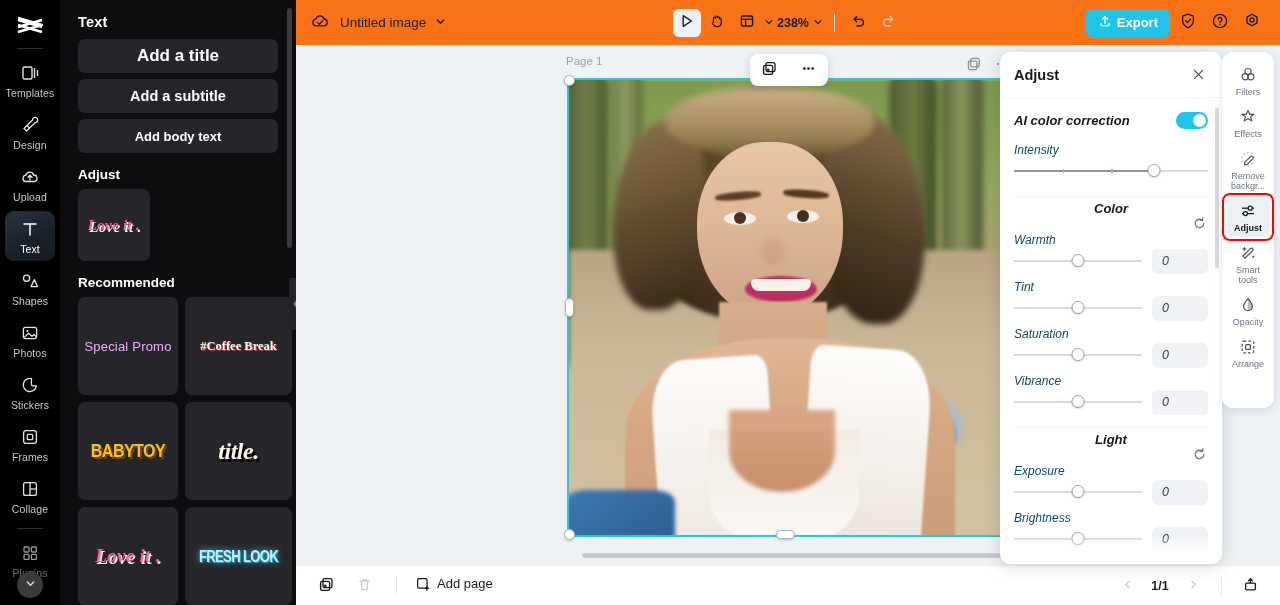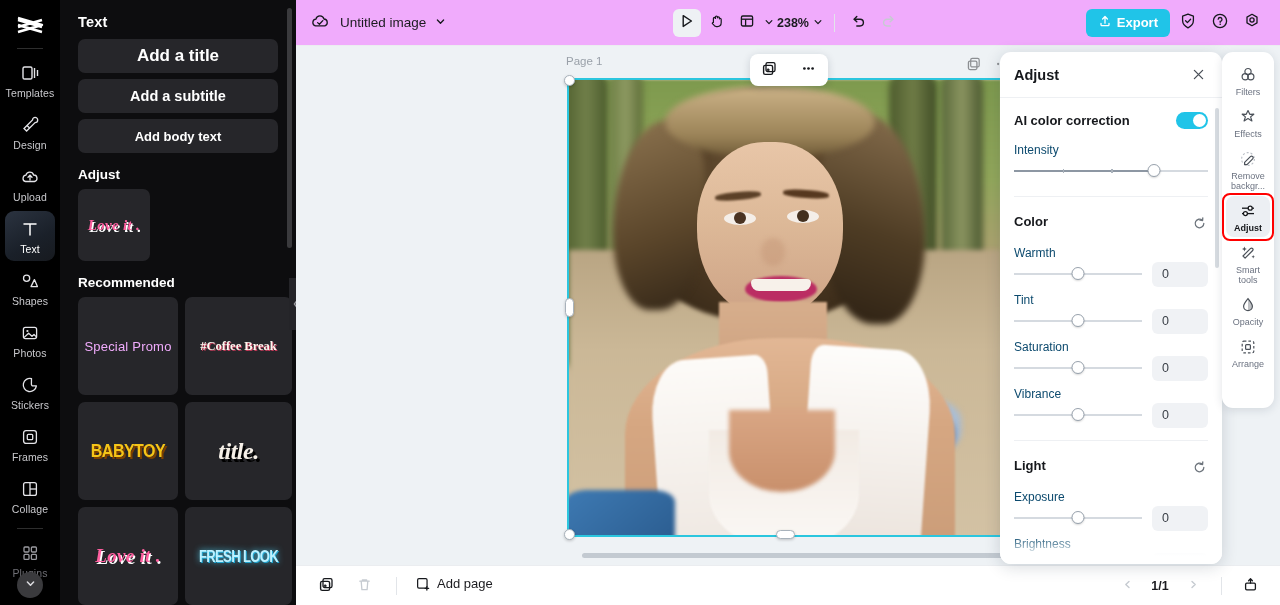--- a/index.html
+++ b/index.html
@@ -88,21 +88,21 @@
     position: absolute; right: -6px; top: 278px; width: 13px; height: 52px;
     background:#242428; border-radius: 0 7px 7px 0; display:flex; align-items:center; justify-content:center;
     cursor:pointer; z-index: 6;
   }
 
   
   .main { flex: 1 1 auto; display:flex; flex-direction: column; position: relative; background:#ffffff; }
 
   
   .topbar {
-    height: 46px; flex: 0 0 46px; background:#f0abfc; display:flex; align-items:center;
+    height: 46px; flex: 0 0 46px; background:#f97316; display:flex; align-items:center;
     border-bottom: 1px solid #ebedf0; padding: 12px 14px; position: relative;
   }
   .tb-left { display:flex; align-items:center; gap: 8px; }
   .doc-name { font-size: 13.5px; color:#1b1b1f; }
   .tb-center { position:absolute; left: 50%; transform: translateX(-50%); display:flex; align-items:center; gap:2px; }
   .tool-btn {
     width: 28px; height: 28px; border-radius:6px; display:flex; align-items:center; justify-content:center;
     cursor:pointer; border:none; background:transparent;
   }
   .tool-btn.sel { background:#eef1f4; }
@@ -150,42 +150,42 @@
 
   
   .adjust {
     position:absolute; right: 58px; top: 52px; width: 222px; height: 512px;
     background:#ffffff; border-radius: 11px; box-shadow: 0 3px 16px rgba(25,40,60,.17);
     overflow:hidden; z-index: 20;
   }
   .adj-head { height: 46px; display:flex; align-items:center; padding: 0 14px; border-bottom:1px solid #eef0f3;}
   .adj-title { font-size: 14.5px; font-weight:bold; color:#16181c; }
   .adj-x { margin-left:auto; cursor:pointer; width:20px;height:20px;display:flex;align-items:center;justify-content:center;}
-  .adj-body { padding: 0 14px; position:relative; height: 466px; overflow:hidden;}
+  .adj-body { padding: 0 14px; position:relative; height: 466px; overflow:hidden;font-style:italic;}
   .row-tog { display:flex; align-items:center; height: 34px; margin-top: 5px;}
   .row-tog .t { font-size: 13px; color:#16181c; font-weight:bold;}
   .toggle { margin-left:auto; width:32px; height:17px; border-radius:9px; background:#20c4e8; position:relative; cursor:pointer;}
   .toggle::after { content:""; position:absolute; right:2px; top:2px; width:13px; height:13px; border-radius:50%; background:#fff;}
   .slab { font-size: 12px; color:#0c4a6e; margin-top: 6px; margin-bottom: 1px;}
   .srow { display:flex; align-items:center; gap: 10px; height: 26px;}
   .track { position:relative; height: 14px; flex: 1 1 auto; cursor:pointer;}
   .track .bar { position:absolute; left:0; right:0; top: 6px; height: 1.6px; background:#d5dae0;}
   .track .fill { position:absolute; left:0; top: 6px; height: 1.6px; background:#8d97a3;}
   .track .tick { position:absolute; top: 5px; width:1.6px; height:3.5px; background:#aab2bb;}
   .track .knob {
     position:absolute; top: 0px; width: 13px; height: 13px; border-radius:50%;
     background:#fff; border: 1.5px solid #98a2ad; box-shadow: 0 1px 2px rgba(0,0,0,.16);
     transform: translateX(-50%); cursor: grab;
   }
   .numbox {
     width: 56px; height: 25px; border-radius: 6px; background:#f0f2f5;
     display:flex; align-items:center; padding-left: 10px; font-size:12.5px; color:#3b4048; cursor:text;
   }
   .adj-div { height:1px; background:#eef0f3; margin: 12px 0 2px 0;}
-  .grp-head { display:flex; height: 26px; margin-top: 17px;}
+  .grp-head { display:flex; align-items:center; height: 26px; margin-top: 4px; flex-direction: column;}
   .grp-head .g { font-size: 13px; font-weight:bold; color:#16181c; }
   .grp-head .r { margin-left:auto; cursor:pointer; width:18px;height:18px;display:flex;align-items:center;justify-content:center;}
   .adj-scroll { position:absolute; right: 3px; top: 56px; width: 4px; height: 160px; background:#d7dce1; border-radius:3px; cursor:pointer;}
   .fade-bottom { position:absolute; left:0; right:0; bottom:0; height: 28px;
      background: linear-gradient(180deg, rgba(255,255,255,0) 0%, #ffffff 72%); pointer-events:none; }
 
   
   .rrail {
     position:absolute; right: 6px; top: 52px; width: 52px; height: 356px;
     background:#ffffff; border-radius: 11px; box-shadow: 0 2px 10px rgba(25,40,60,.13);

